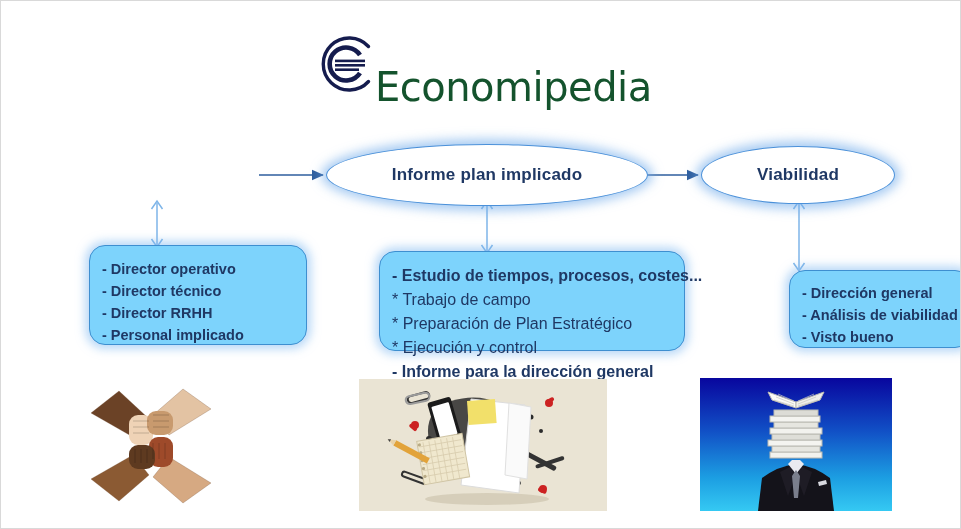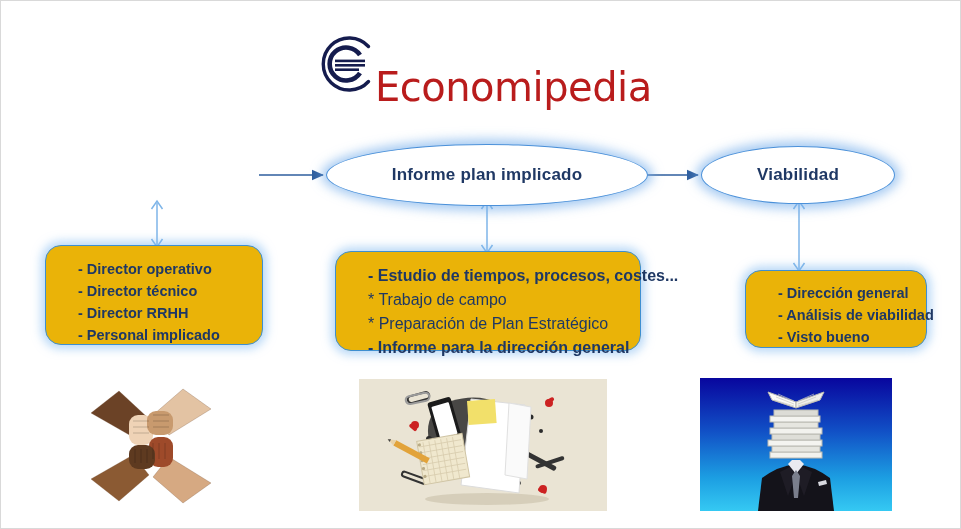--- a/index.html
+++ b/index.html
@@ -34,21 +34,21 @@
   #logo-mark {
     width: 68px;
     height: 68px;
     flex: 0 0 68px;
     position: relative;
   }
   #logo-word {
     font-family: "DejaVu Sans", sans-serif;
     font-size: 40px;
     font-weight: 400;
-    color: #b91c1c;
+    color: #14532d;
     letter-spacing: -0.5px;
     margin-left: -6px;
     line-height: 1;
     white-space: nowrap;
     margin-top: 46px;
   }
 
   
   .node {
     position: absolute;
@@ -69,26 +69,27 @@
     white-space: nowrap;
   }
 
   #node-planificacion { left: 52px;  top: 145px; width: 208px; height: 58px; }
   #node-informe       { left: 325px; top: 143px; width: 322px; height: 62px; }
   #node-viabilidad    { left: 700px; top: 145px; width: 194px; height: 58px; }
 
   
   .panel {
     position: absolute;
-    background: #eab308;
+    background: #7dd3fc;
     border: 1.4px solid #3E8FD0;
     border-radius: 16px;
     box-shadow: 0 0 10px 4px rgba(130,185,240,0.55);
     box-sizing: border-box;
-    padding: 12px 32px;
+    padding: 12px 12px;
+    margin-left: 44px;
   }
   .panel .line {
     font-size: 14.5px;
     color: #1F3864;
     line-height: 1.52;
     white-space: nowrap;
   }
   .panel .line.strong { font-weight: bold; }
   .panel .line.light  { font-weight: normal; }
 
@@ -182,20 +183,21 @@
     <div class="line strong">- Director operativo</div>
     <div class="line strong">- Director técnico</div>
     <div class="line strong">- Director RRHH</div>
     <div class="line strong">- Personal implicado</div>
   </div>
 
   <div class="panel" id="panel-mid">
     <div class="line strong">- Estudio de tiempos, procesos, costes...</div>
     <div class="line light">* Trabajo de campo</div>
     <div class="line light">* Preparación de Plan  Estratégico</div>
+    <div class="line light">* Ejecución y control</div>
     <div class="line strong">- Informe para la dirección general</div>
   </div>
 
   <div class="panel" id="panel-right">
     <div class="line strong">- Dirección general</div>
     <div class="line strong">- Análisis de viabilidad</div>
     <div class="line strong">- Visto bueno</div>
   </div>
 
   <div class="photo" id="photo-hands">

